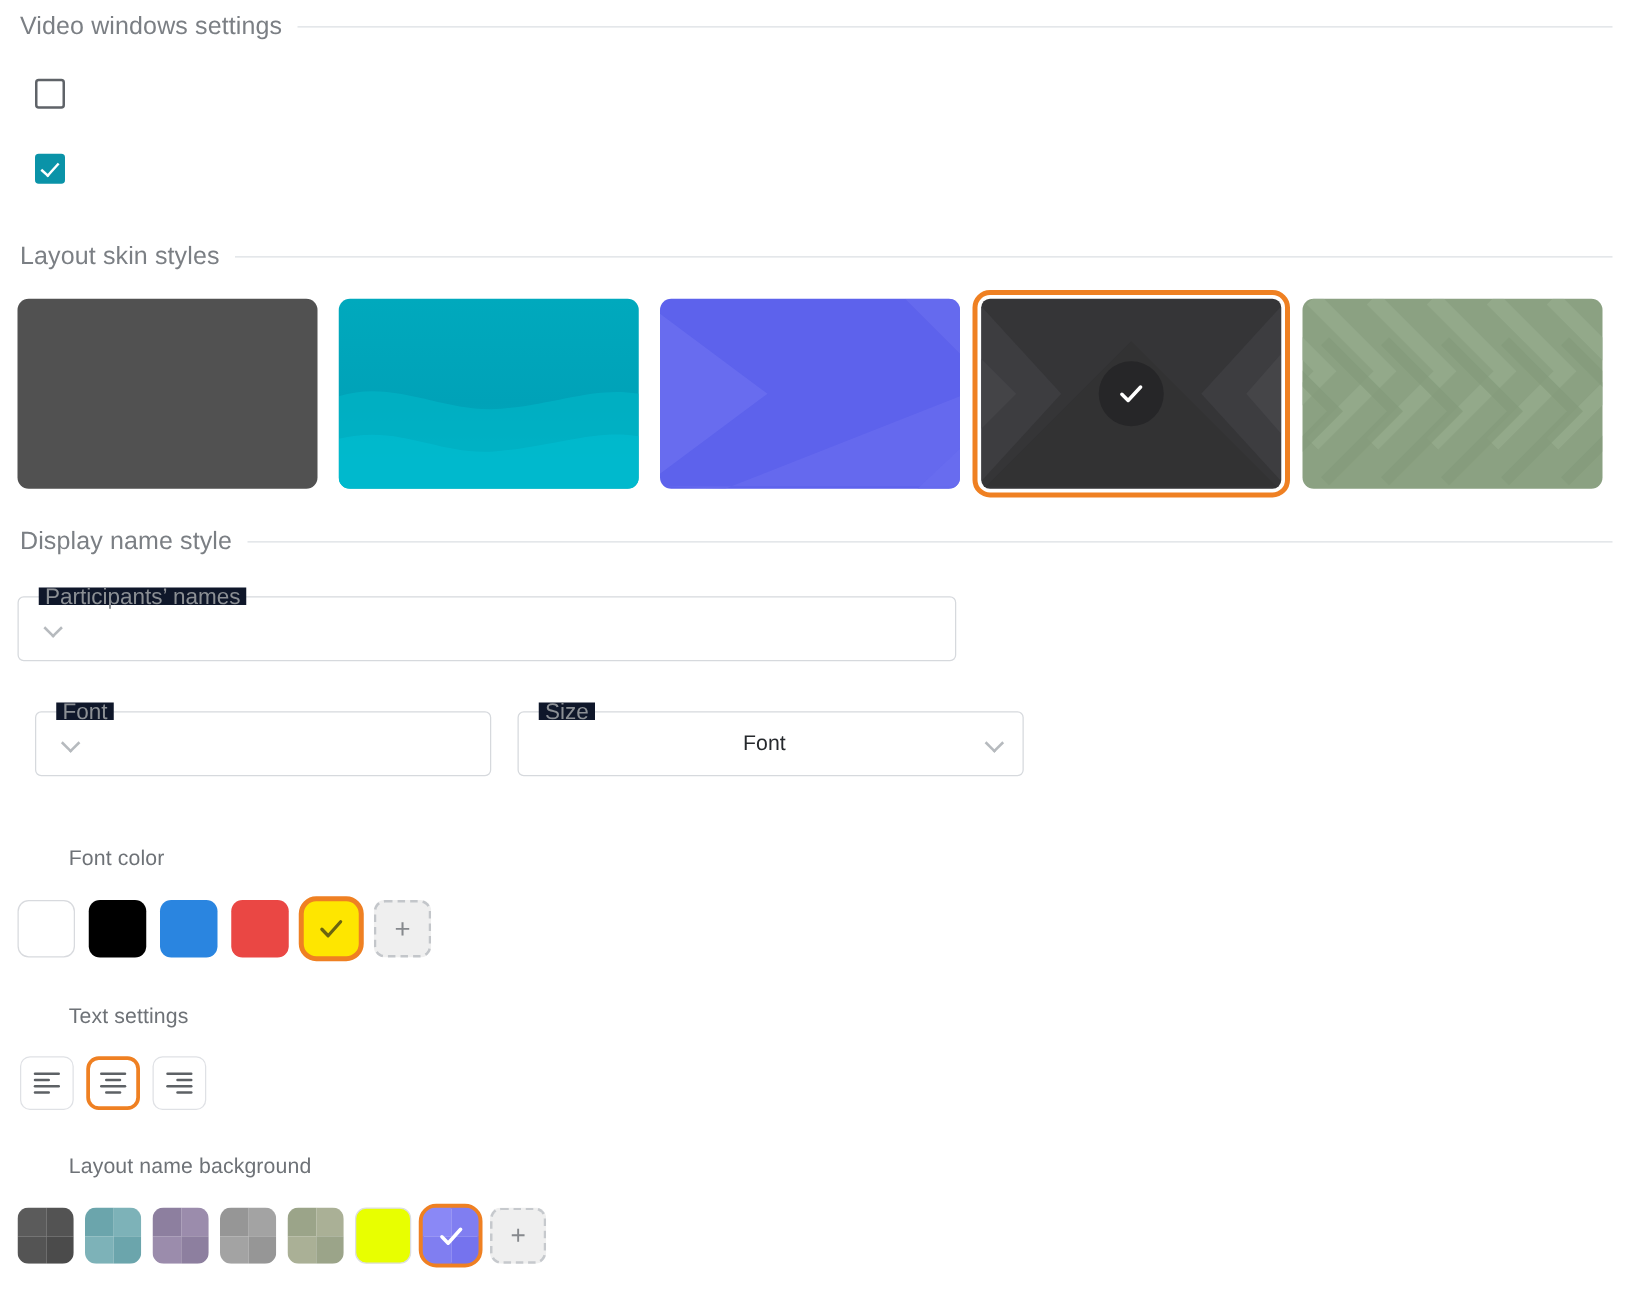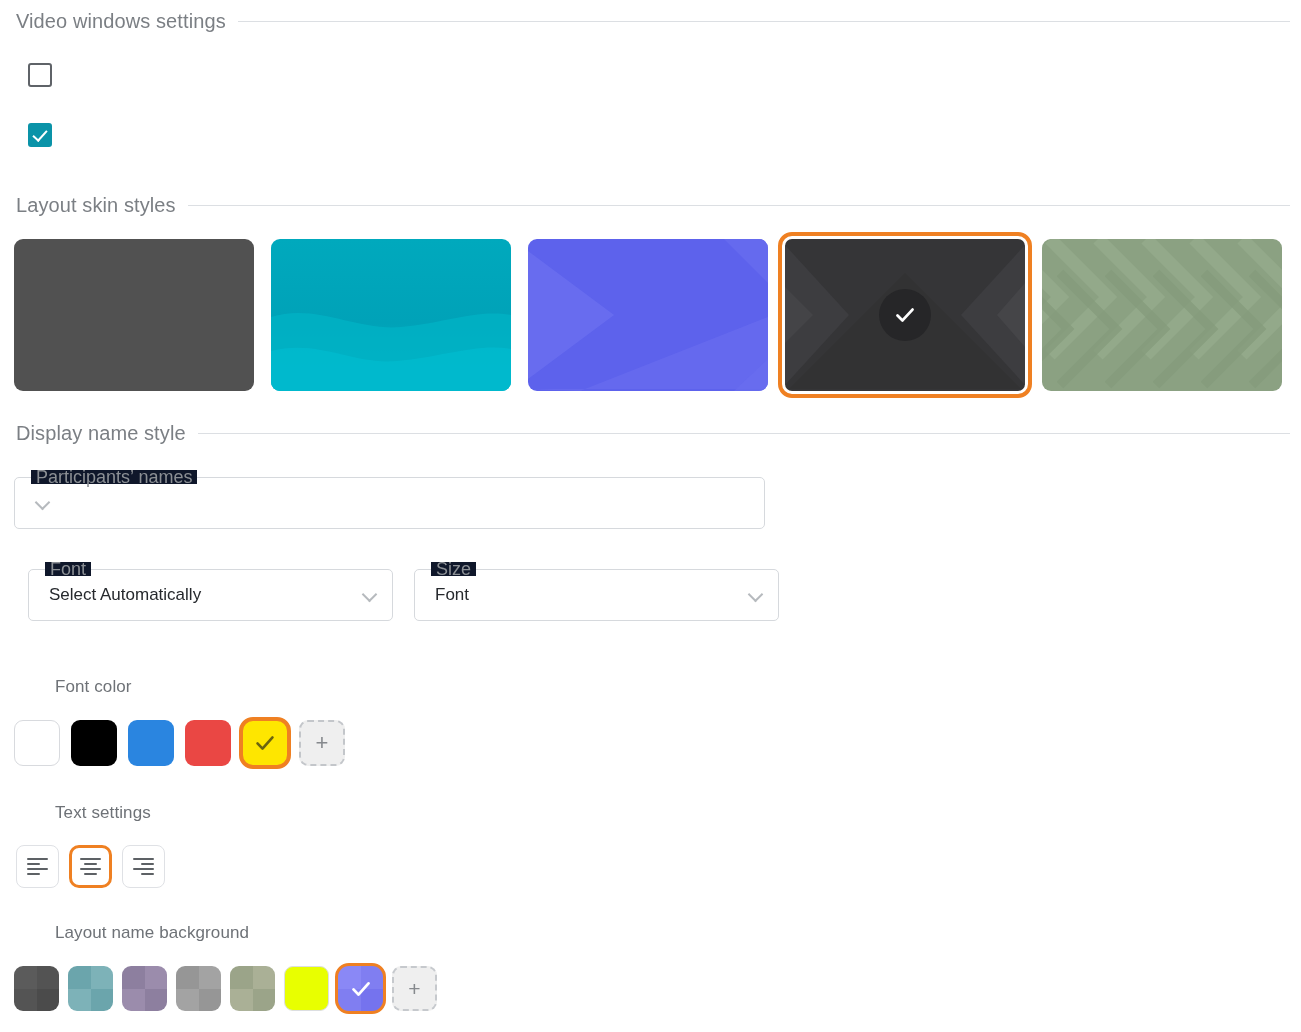--- a/index.html
+++ b/index.html
@@ -383,24 +383,23 @@
 </div>
 
 <div style="position:absolute; left:14px; top:477px; width:751px;" class="fld">
   <span class="legend">Participants’ names</span>
   <span class="chev"></span>
 </div>
 
 <div style="position:absolute; left:14px; top:569px;" class="select-row">
   <div class="fld" style="width:365px;">
     <span class="legend">Font</span>
-    <span class="fval">Select Automatically</span>
     <span class="chev"></span>
   </div>
-  <div class="fld" style="width:365px;">
+  <div class="fld" style="width:405px;text-align:center;">
     <span class="legend">Size</span>
     <span class="fval">Font</span>
     <span class="chev"></span>
   </div>
 </div>
 
 <div style="position:absolute; left:0; top:677px;" class="plain-label">Font color</div>
 
 <div style="position:absolute; left:0; top:720px;" class="swatch-row">
   <div class="sw bordered" style="background:#ffffff;"></div>

